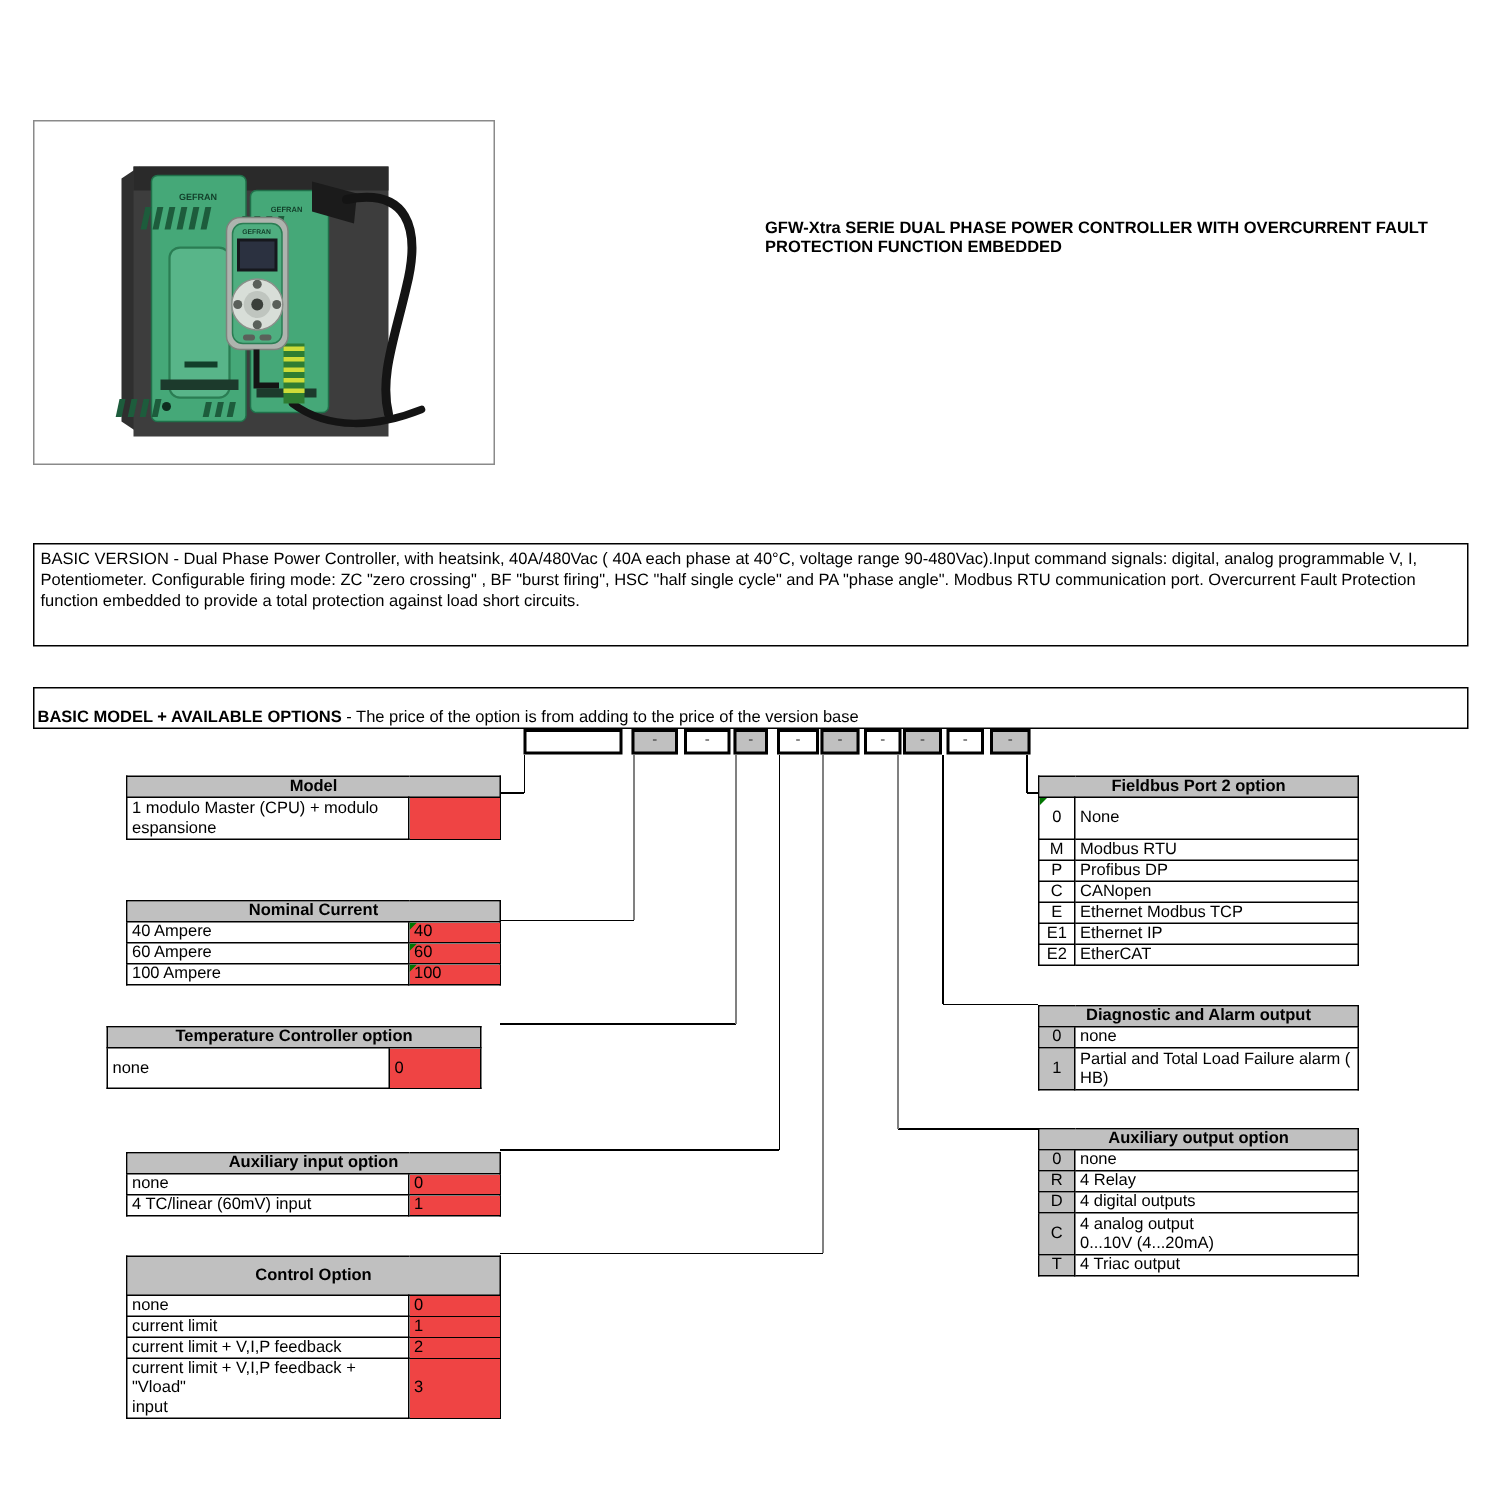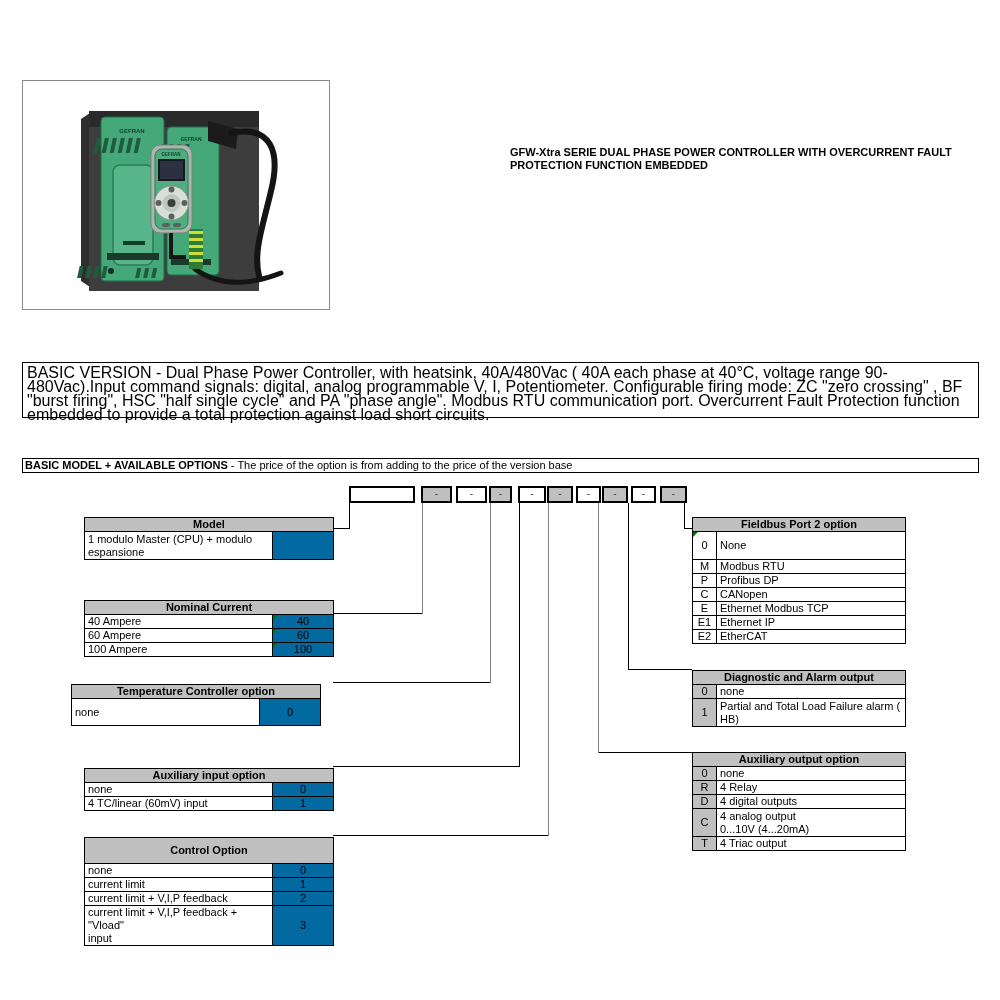--- a/index.html
+++ b/index.html
@@ -10,42 +10,42 @@
   }
   .abs { position:absolute; }
 
   
   .img-box { left:22px; top:80px; width:308px; height:230px; border:1px solid #8a8a8a; background:#fff; }
 
   
   .title { left:510px; top:146px; width:472px; font-size:11px; font-weight:bold; line-height:13px; }
 
   
-  .desc-box { left:22px; top:362px; width:957px; height:56px; border:1px solid #000;
-              font-size:16px; line-height:14px; padding:3px 4px; white-space:pre-line; }
+  .desc-box { left:22px; top:362px; width:957px; height:69px; border:1px solid #000;
+              font-size:11px; line-height:14px; padding:3px 4px; white-space:pre-line; }
 
   
   .banner { left:22px; top:458px; width:957px; height:15px; border:1px solid #000;
-            font-size:11px; line-height:13px; padding:0 2px; white-space:nowrap; overflow:hidden; }
+            font-size:11px; line-height:13px; padding:13px 2px; white-space:nowrap; overflow:hidden; }
   .banner .b { font-weight:bold; }
 
   
   .codebox { position:absolute; top:486px; height:17px; border:2px solid #000; background:#fff;
              font-size:10px; line-height:12px; text-align:center; color:#3a3a3a; }
   .codebox.g { background:#c0c0c0; }
 
   
   .lines { left:0; top:0; width:1000px; height:1000px; pointer-events:none; }
 
   
   table.tbl { position:absolute; border-collapse:collapse; table-layout:fixed; font-size:11px; }
   table.tbl td { border:1px solid #000; padding:0 3px; line-height:13px; vertical-align:middle; overflow:hidden; }
   table.tbl tr.hdr td { background:#c0c0c0; font-weight:bold; text-align:center; padding:0; }
   table.tbl td.lbl { background:#fff; white-space:pre-line; }
-  table.tbl td.val { background:#0369a1; text-align:center; position:relative; }
+  table.tbl td.val { background:#ef4444; position:relative; }
   table.tbl td.code { text-align:center; position:relative; }
   table.tbl td.code.gy { background:#c0c0c0; }
   td.tri:before { content:""; position:absolute; left:0; top:0; width:0; height:0;
                   border-top:5px solid #007500; border-right:5px solid transparent; }
 </style>
 </head>
 <body>
 
 <div class="page">
 

